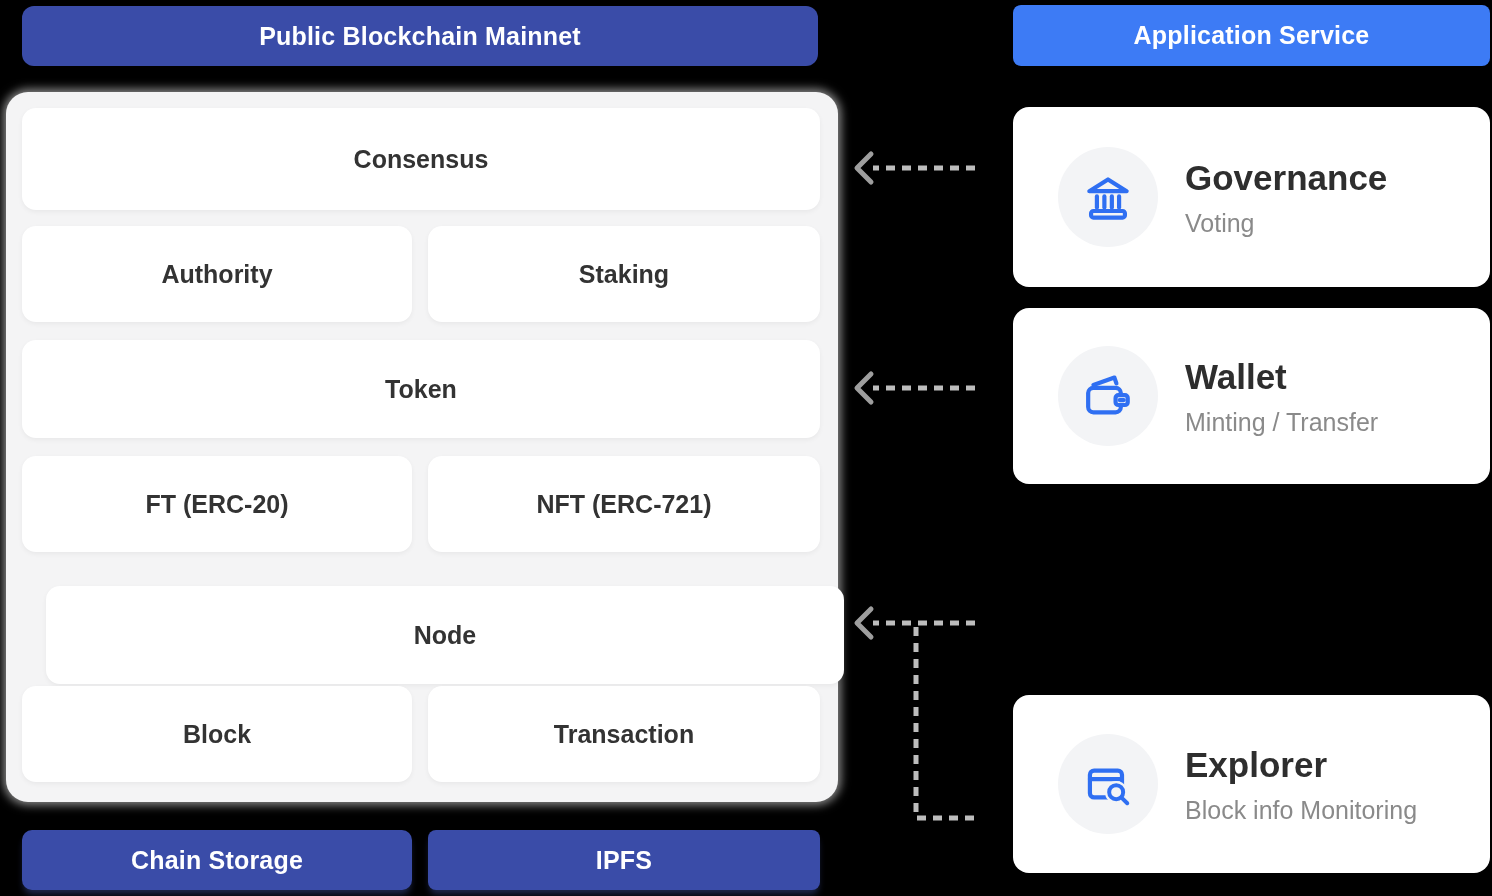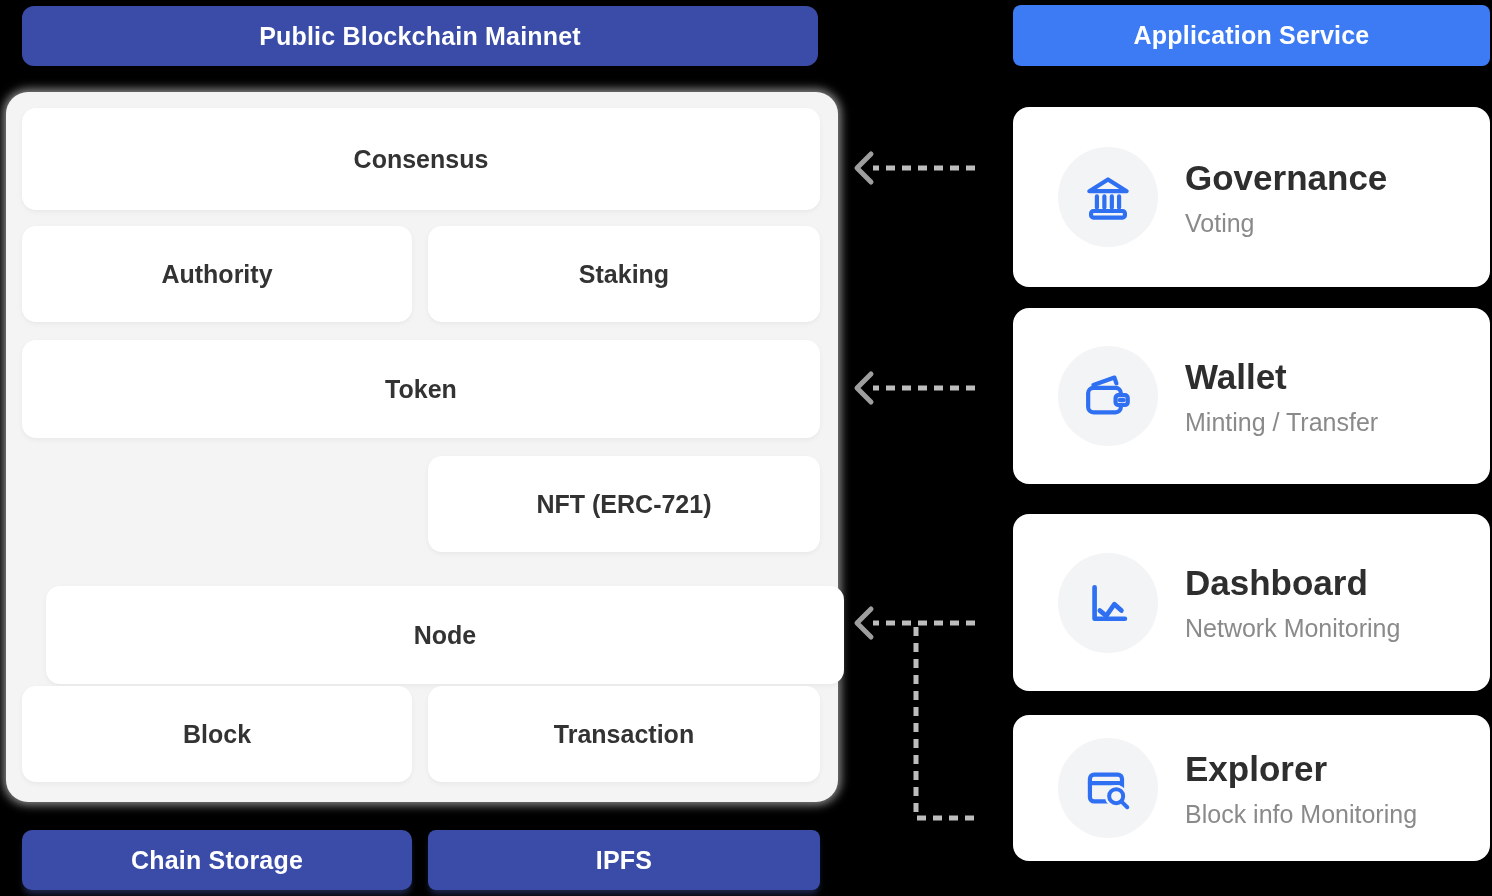--- a/index.html
+++ b/index.html
@@ -58,21 +58,21 @@
 
   
   .card{
     position:absolute;left:1013px;width:477px;background:var(--box-bg);
     border-radius:16px;display:flex;align-items:center;
     padding-left:45px;gap:27px;
   }
   .c-governance{top:107px;height:180px;}
   .c-wallet{top:308px;height:176px;}
   .c-dashboard{top:514px;height:177px;}
-  .c-explorer{top:715px;height:146px;}
+  .c-explorer{top:695px;height:178px;}
   .icon-circle{
     width:100px;height:100px;border-radius:50%;
     background:var(--circle-bg);flex:0 0 auto;
     display:flex;align-items:center;justify-content:center;
   }
   .icon-circle svg{width:56px;height:56px;display:block;}
   .card-title{font-size:35px;font-weight:600;color:var(--title-text);line-height:1.2;margin-bottom:9px;}
   .card-subtitle{font-size:25px;font-weight:400;color:var(--subtitle-text);line-height:1.2;}
 
   
@@ -87,20 +87,21 @@
 
 <div class="stage">
 
   <div class="banner banner-main">Public Blockchain Mainnet</div>
 
   <div class="panel">
     <div class="box b-authority">Authority</div>
     <div class="box b-consensus">Consensus</div>
     <div class="box b-staking">Staking</div>
     <div class="box b-token">Token</div>
+    <div class="box b-ft">FT (ERC-20)</div>
     <div class="box b-nft">NFT (ERC-721)</div>
     <div class="box b-node">Node</div>
     <div class="box b-block">Block</div>
     <div class="box b-transaction">Transaction</div>
   </div>
 
   <div class="banner banner-chain">Chain Storage</div>
   <div class="banner banner-ipfs">IPFS</div>
 
   <svg class="arrows" viewBox="0 0 180 896" xmlns="http://www.w3.org/2000/svg">
@@ -141,32 +142,20 @@
         <rect class="ic" x="30.5" y="23.3" width="10.4" height="8.4" rx="2.4"></rect>
         <path class="ic" d="M34 27.5 L37.5 27.5"></path>
       </svg>
     </div>
     <div class="card-text">
       <div class="card-title">Wallet</div>
       <div class="card-subtitle">Minting / Transfer</div>
     </div>
   </div>
 
-  <div class="card c-dashboard">
-    <div class="icon-circle">
-      <svg viewBox="0 0 48 48">
-        <path class="ic" style="stroke-width:4" d="M12.5 10.5 V37.5 H38.5"></path>
-        <path class="ic" style="stroke-width:4" d="M17 30.5 L22.5 35 L29.5 25 L35.5 30.5"></path>
-      </svg>
-    </div>
-    <div class="card-text">
-      <div class="card-title">Dashboard</div>
-      <div class="card-subtitle">Network Monitoring</div>
-    </div>
-  </div>
 
   <div class="card c-explorer">
     <div class="icon-circle">
       <svg viewBox="0 0 48 48">
         <rect class="ic" x="8.5" y="12.5" width="27.5" height="23" rx="3.6"></rect>
         <path class="ic" d="M8.5 19.8 H36"></path>
         <circle class="ic-fill" cx="31" cy="31" r="9.6"></circle>
         <circle class="ic" style="stroke-width:3.4" cx="31" cy="31" r="6"></circle>
         <path class="ic" style="stroke-width:3.4" d="M35.6 35.6 L40.5 40.5"></path>
       </svg>

